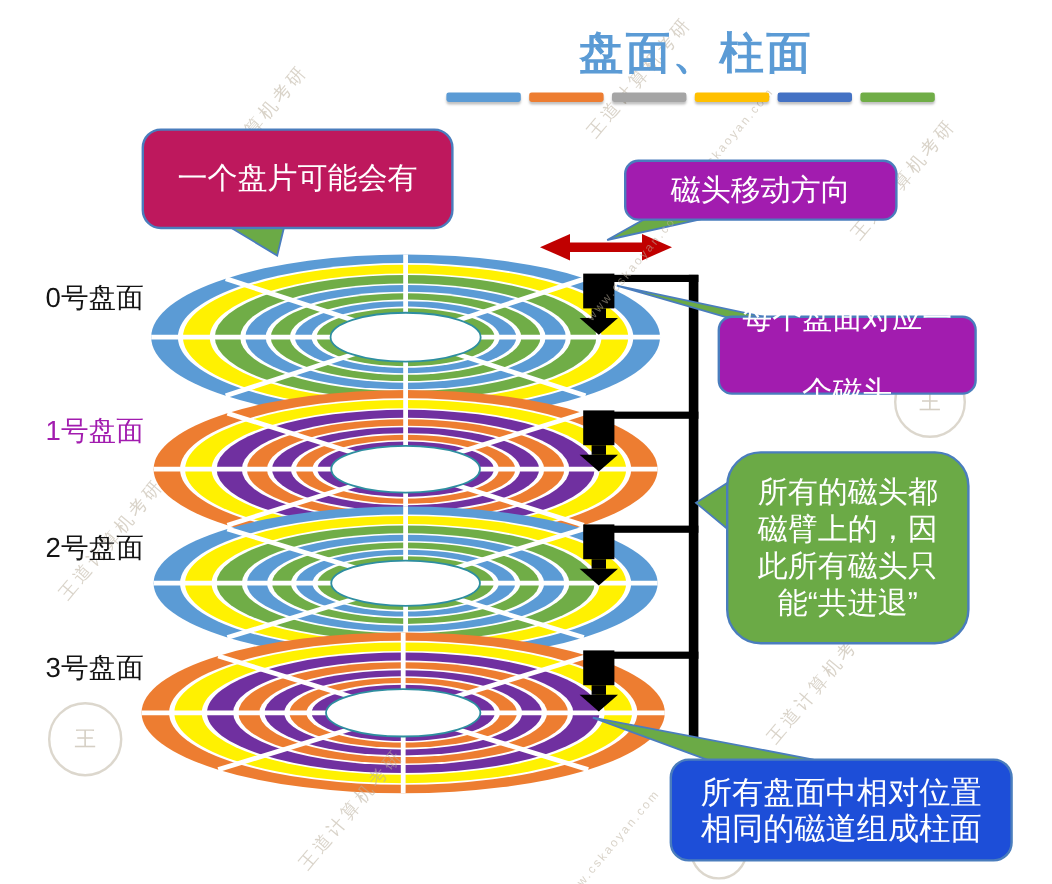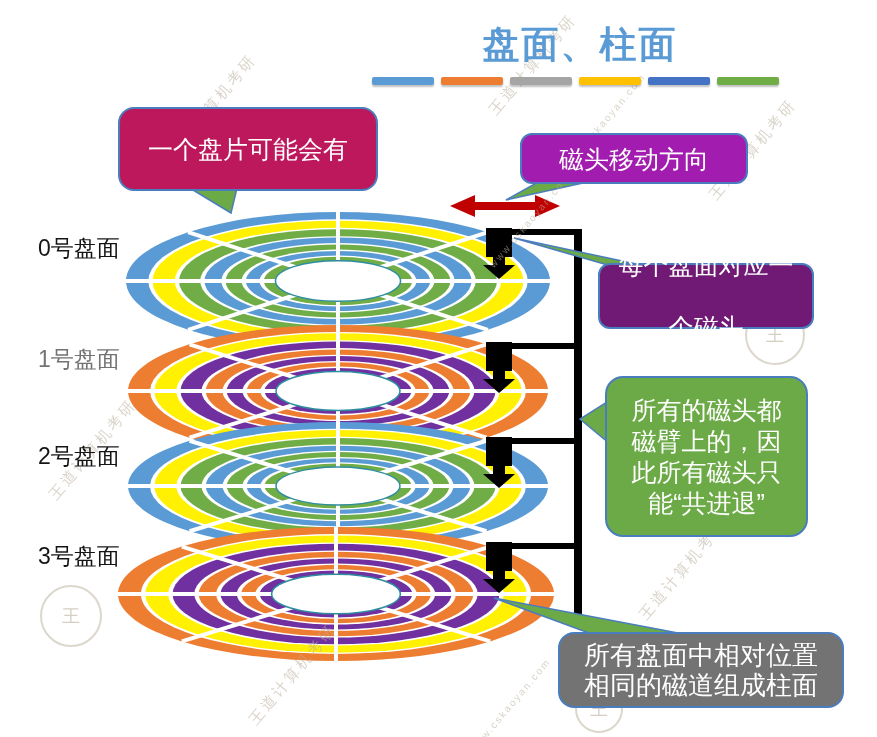--- a/index.html
+++ b/index.html
@@ -188,40 +188,40 @@
 <div class="bars">
   <div class="bar" style="background: rgb(91, 155, 213);"></div>
   <div class="bar" style="background: rgb(237, 125, 49);"></div>
   <div class="bar" style="background: rgb(165, 165, 165);"></div>
   <div class="bar" style="background: rgb(255, 192, 0);"></div>
   <div class="bar" style="background: rgb(68, 114, 196);"></div>
   <div class="bar" style="background: rgb(112, 173, 71);"></div>
 </div>
 
 <div class="disk-label" style="top: 233px; color: rgb(20, 20, 20);">0号盘面</div>
-<div class="disk-label" style="top: 344px; color: #737373;">1号盘面</div>
+<div class="disk-label" style="top: 344px; color: #a21caf;">1号盘面</div>
 <div class="disk-label" style="top: 441px; color: rgb(20, 20, 20);">2号盘面</div>
 <div class="disk-label" style="top: 541px; color: rgb(20, 20, 20);">3号盘面</div>
 
 <div class="bubble" style="left: 118px; top: 107px; width: 260px; height: 84px; border-radius: 16px; background: #be185d; border-color: rgb(74, 125, 189); color: rgb(255, 255, 255);">
   <span>一个盘片可能会有</span>
 </div>
 
 <div class="bubble" style="left: 520px; top: 133px; width: 228px; height: 51px; background: #a21caf; border-color: rgb(74, 125, 189); color: rgb(255, 255, 255);">
   <span>磁头移动方向</span>
 </div>
 
-<div class="bubble" style="left: 598px; top: 263px; width: 216px; height: 66px; background: #701a75; border-color: rgb(74, 125, 189); color: rgb(255, 255, 255); gap: 32px;">
+<div class="bubble" style="left: 598px; top: 263px; width: 216px; height: 66px; background: #a21caf; border-color: rgb(74, 125, 189); color: rgb(255, 255, 255); gap: 32px;">
   <span>每个盘面对应一</span>
   <span>个磁头</span>
 </div>
 
-<div class="bubble" style="left: 605px; top: 376px; width: 203px; height: 161px; line-height: 31px; border-radius: 18px; background: rgb(107, 170, 70); border-color: rgb(74, 125, 189); color: rgb(255, 255, 255);">
+<div class="bubble" style="left: 605px; top: 376px; width: 203px; height: 161px; line-height: 31px; border-radius: 29px; background: rgb(107, 170, 70); border-color: rgb(74, 125, 189); color: rgb(255, 255, 255);">
   <span>所有的磁头都</span>
   <span>磁臂上的，因</span>
   <span>此所有磁头只</span>
   <span>能“共进退”</span>
 </div>
 
-<div class="bubble" style="left: 558px; top: 632px; width: 286px; height: 76px; font-size: 26px; border-radius: 16px; background: #737373; border-color: rgb(74, 125, 189); color: rgb(255, 255, 255);">
+<div class="bubble" style="left: 558px; top: 632px; width: 286px; height: 86px; font-size: 26px; border-radius: 16px; background: #1d4ed8; border-color: rgb(74, 125, 189); color: rgb(255, 255, 255);">
   <span>所有盘面中相对位置</span>
   <span>相同的磁道组成柱面</span>
 </div>
 
 </body></html>

